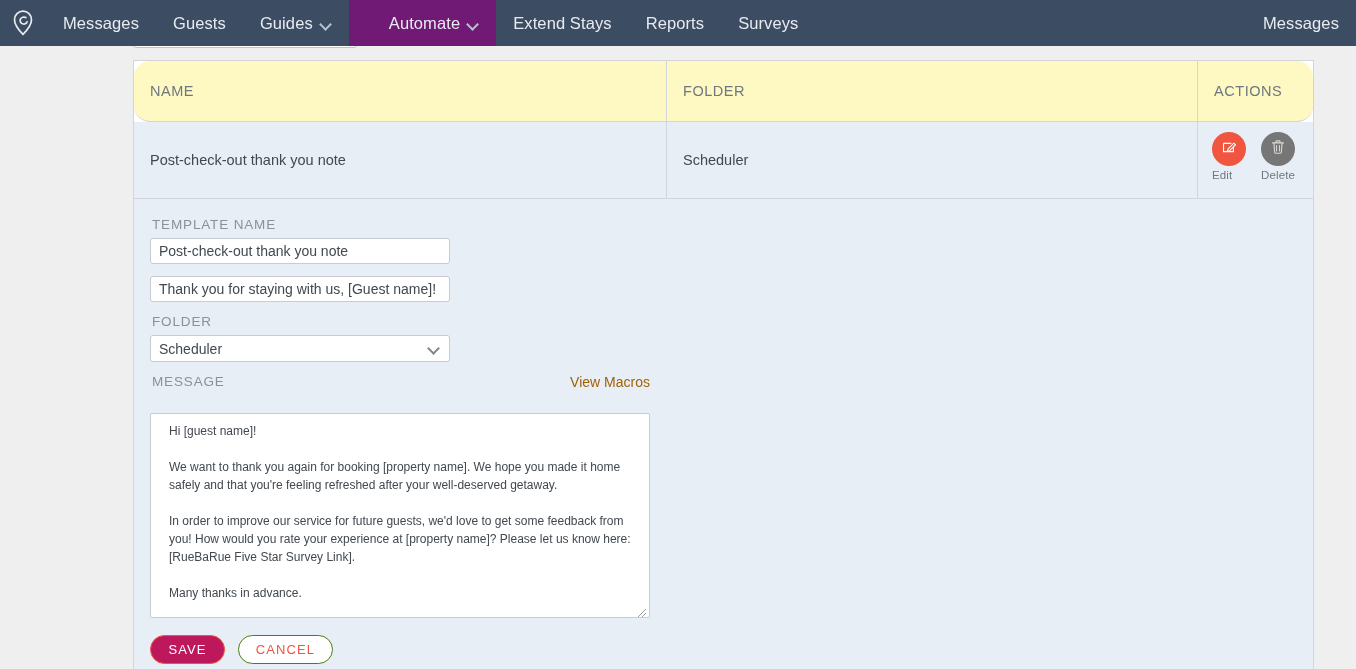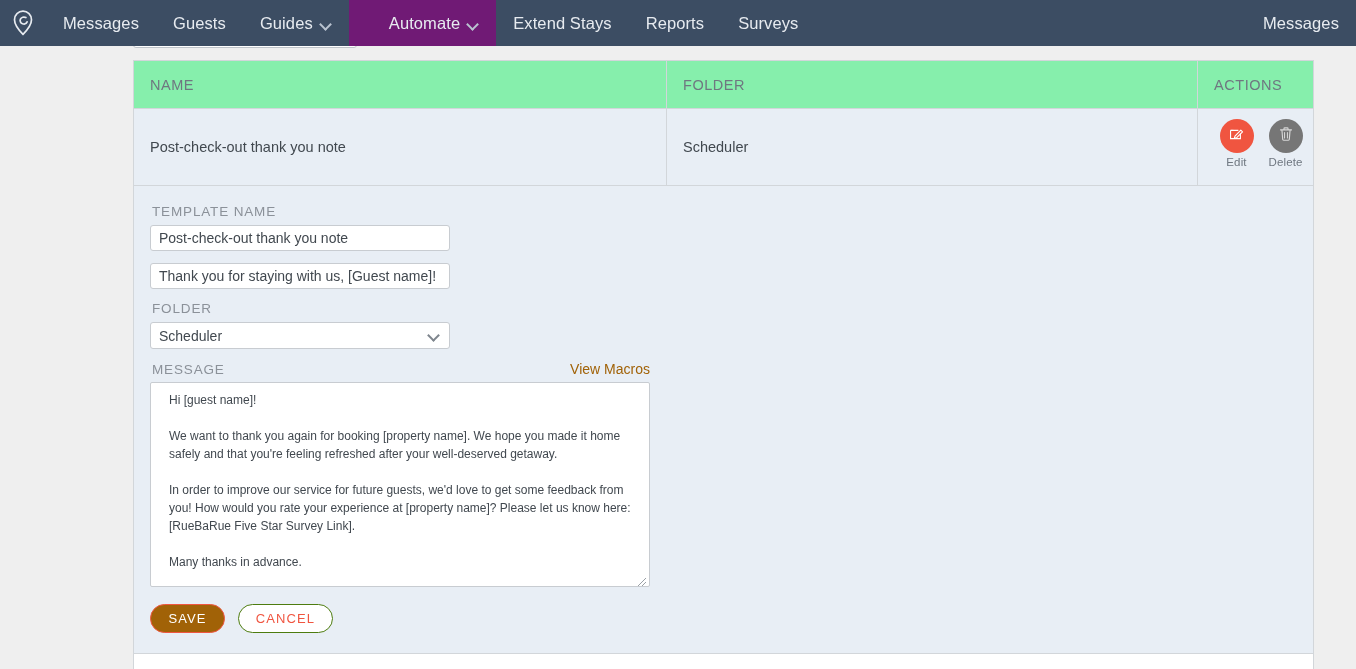--- a/index.html
+++ b/index.html
@@ -81,23 +81,24 @@
     width: 1181px;
     min-height: 620px;
     background: #ffffff;
     border: 1px solid #d2d6da;
     border-bottom: none;
   }
 
   
   .tbl-head {
     display: flex;
-    height: 48px;
-    background: #86efac;
+    height: 61px;
+    background: #fef9c3;
     border-bottom: 1px solid #d2d6da;
+    border-radius: 16px;
   }
   .tbl-head .th {
     display: flex; align-items: center;
     font-size: 14.5px;
     color: #6f7780;
     letter-spacing: .55px;
     padding-left: 16px;
   }
   .col-name   { width: 533px; border-right: 1px solid #d2d6da; }
   .col-folder { width: 531px; border-right: 1px solid #d2d6da; }
@@ -115,21 +116,20 @@
     color: #41484f;
     padding-left: 16px;
   }
   .td.col-actions {
     padding-left: 14px;
     align-items: flex-start;
     padding-top: 10px;
   }
   .action-btn {
     display: flex; flex-direction: column;
-    align-items: center;
     width: 49px;
     cursor: pointer;
     user-select: none;
   }
   .action-circle {
     width: 34px; height: 34px;
     border-radius: 50%;
     display: flex; align-items: center; justify-content: center;
   }
   .action-circle.edit   { background: #f05540; }
@@ -184,22 +184,22 @@
     border: 1px solid #c8ccd1;
     border-radius: 3px;
     font-size: 14px; color: #41484f;
     padding: 0 30px 0 8px;
     display: flex; align-items: center;
     cursor: pointer;
   }
 
   #msg-head {
     width: 500px;
-    display: flex; align-items: center;
-    margin-bottom: 5px;
+    display: flex; align-items: flex-start;
+    margin-bottom: 23px;
   }
   #view-macros {
     margin-left: auto;
     font-size: 14px;
     color: #a16207;
     cursor: pointer;
   }
   #msg-box {
     position: relative;
     width: 500px; height: 205px;
@@ -224,21 +224,21 @@
   #btn-row { margin-top: 17px; display: flex; }
   .btn {
     height: 29px;
     border-radius: 15px;
     font-size: 13px;
     letter-spacing: 1.1px;
     display: flex; align-items: center; justify-content: center;
     cursor: pointer;
     user-select: none;
   }
-  .btn-save   { width: 75px; background: #a16207; color: #ffffff; border: 1px solid #f05540; }
+  .btn-save   { width: 75px; background: #be185d; color: #ffffff; border: 1px solid #f05540; }
   .btn-cancel { width: 95px; background: #ffffff; color: #f05540; border: 1px solid #4d7c0f; margin-left: 13px; }
 </style>
 </head>
 <body>
 
 <div id="topnav">
   <div id="logo-wrap">
     <span>
       <svg width="22" height="26" viewBox="0 0 22 26">
         <path d="M11 1.2C6.3 1.2 2.5 5 2.5 9.7c0 6 8.5 14.6 8.5 14.6s8.5-8.6 8.5-14.6c0-4.7-3.8-8.5-8.5-8.5z" fill="none" stroke="#e7ebf0" stroke-width="1.7"></path>

